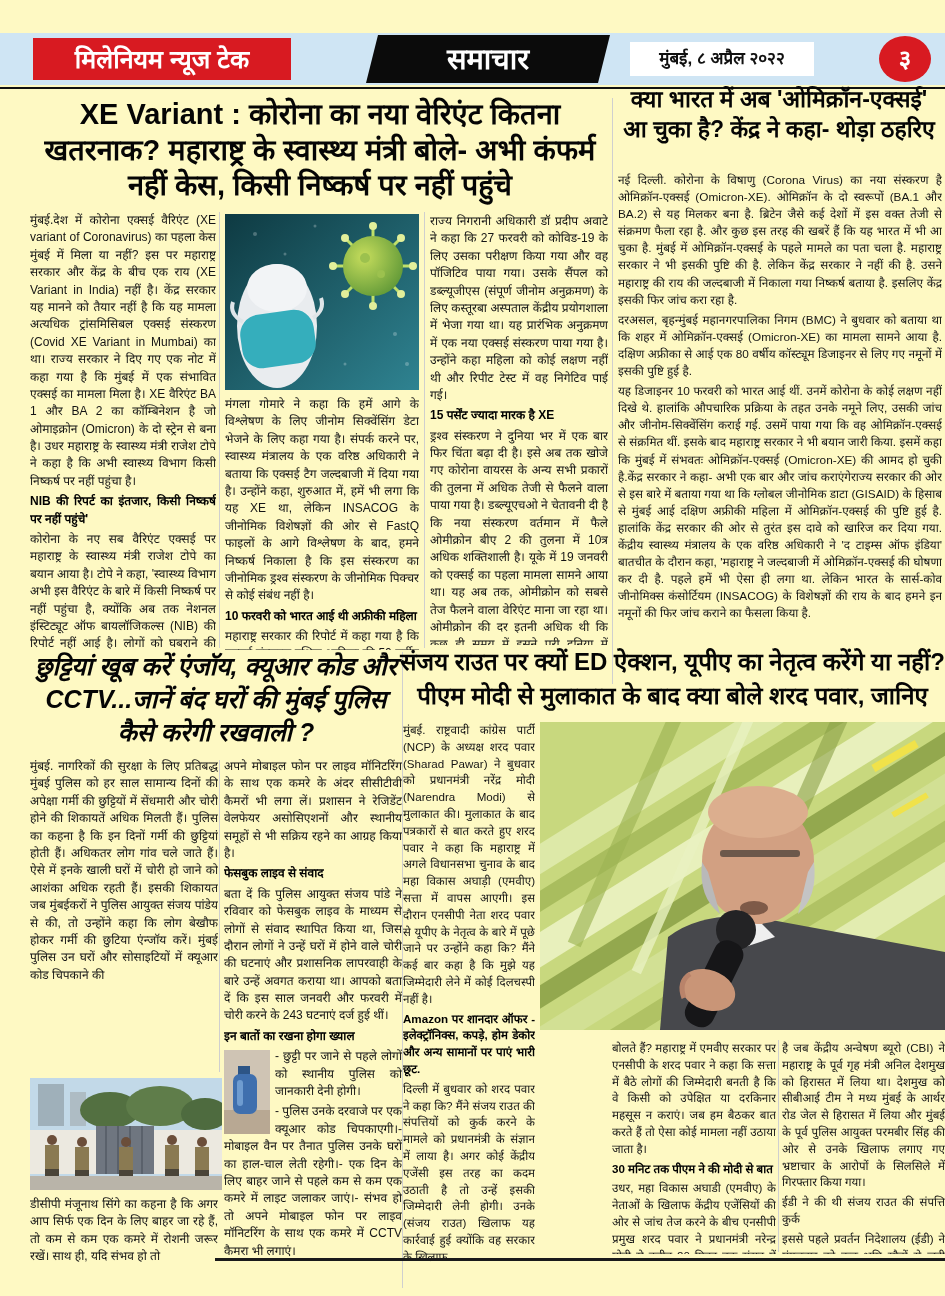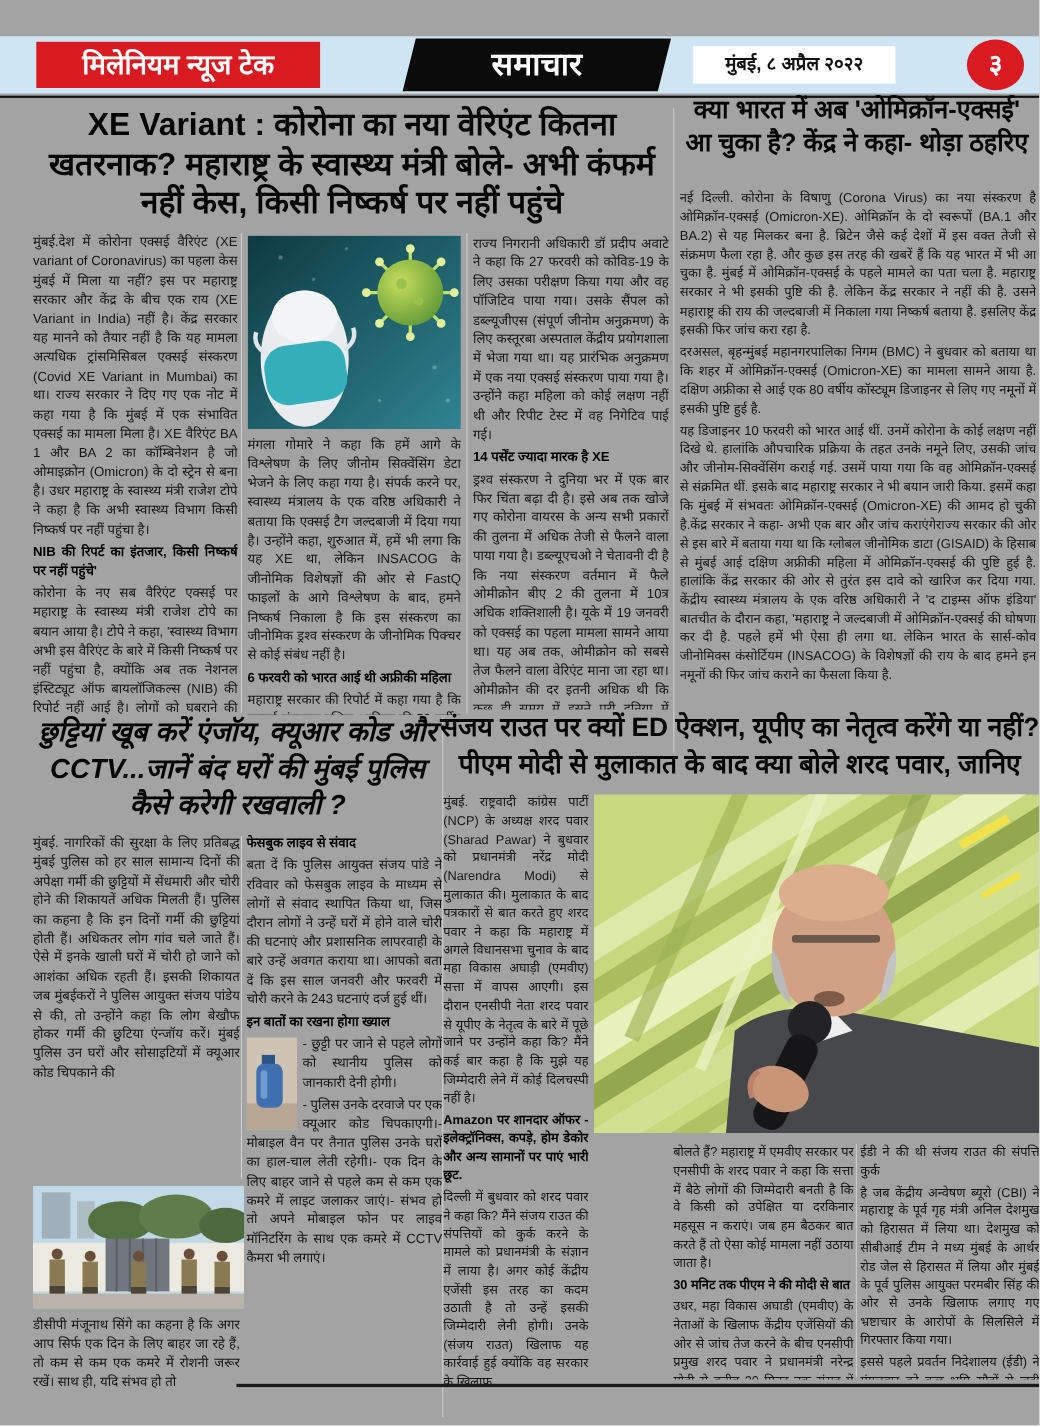--- a/index.html
+++ b/index.html
@@ -1,16 +1,16 @@
 <!DOCTYPE html>
 <html><head>
 <meta charset="utf-8">
 <style>
   html,body{margin:0;padding:0;background:#ffffff;}
-  .page{position:relative;width:945px;height:1296px;background:#a3a3a3;overflow:hidden;
+  .page{position:relative;width:945px;height:1296px;background:#fef9c3;overflow:hidden;
         font-family:"Liberation Sans","DejaVu Sans",sans-serif;color:#1a1a1a;}
   .abs{position:absolute;}
   
   .mast-strip{left:0;top:33px;width:945px;height:52px;background:#cfe5f4;}
   .brand-box{left:33px;top:38px;width:258px;height:42px;background:#d81a21;color:#fff;
              font-weight:bold;font-size:25px;line-height:42px;text-align:center;}
   .ribbon{left:372px;top:35px;width:232px;height:48px;background:#0b0b0b;transform:skewX(-14deg);}
   .ribbon-text{position:absolute;left:0;top:0;width:100%;height:100%;transform:skewX(14deg);
                color:#fff;font-weight:bold;font-size:29px;line-height:48px;text-align:center;}
   .date-box{left:630px;top:42px;width:184px;height:34px;background:#ffffff;
@@ -111,27 +111,27 @@
       <ellipse cx="52" cy="112" rx="40" ry="62" fill="#e9ecef"></ellipse>
       <ellipse cx="52" cy="74" rx="30" ry="24" fill="#f2f4f6"></ellipse>
       <rect x="16" y="98" width="74" height="54" rx="20" fill="#35aebc" transform="rotate(-8 53 125)"></rect>
       <path d="M18 108 Q4 100 8 88" stroke="#dfe5e8" stroke-width="4" fill="none"></path>
       <path d="M88 104 Q100 96 96 84" stroke="#dfe5e8" stroke-width="4" fill="none"></path>
     </svg>
   </div>
 
   <div class="abs body-col" style="left:225px;top:396px;width:194px;height:254px">
     <p>मंगला गोमारे ने कहा कि हमें आगे के विश्लेषण के लिए जीनोम सिक्वेंसिंग डेटा भेजने के लिए कहा गया है। संपर्क करने पर, स्वास्थ्य मंत्रालय के एक वरिष्ठ अधिकारी ने बताया कि एक्सई टैग जल्दबाजी में दिया गया है। उन्होंने कहा, शुरुआत में, हमें भी लगा कि यह XE था, लेकिन INSACOG के जीनोमिक विशेषज्ञों की ओर से FastQ फाइलों के आगे विश्लेषण के बाद, हमने निष्कर्ष निकाला है कि इस संस्करण का जीनोमिक ड्रश्व संस्करण के जीनोमिक पिक्चर से कोई संबंध नहीं है।</p>
-    <p class="sub">6 फरवरी को भारत आई थी अफ्रीकी महिला</p>
+    <p class="sub">10 फरवरी को भारत आई थी अफ्रीकी महिला</p>
     <p>महाराष्ट्र सरकार की रिपोर्ट में कहा गया है कि एक्सई संस्करण दक्षिण अफ्रीका की 50 वर्षीय महिला में पाया गया था। वह 10 फरवरी को दक्षिण अफ्रीका से भारत आई</p>
   </div>
 
   <div class="abs body-col" style="left:430px;top:213px;width:178px;height:432px">
     <p>राज्य निगरानी अधिकारी डॉ प्रदीप अवाटे ने कहा कि 27 फरवरी को कोविड-19 के लिए उसका परीक्षण किया गया और वह पॉजिटिव पाया गया। उसके सैंपल को डब्ल्यूजीएस (संपूर्ण जीनोम अनुक्रमण) के लिए कस्तूरबा अस्पताल केंद्रीय प्रयोगशाला में भेजा गया था। यह प्रारंभिक अनुक्रमण में एक नया एक्सई संस्करण पाया गया है। उन्होंने कहा महिला को कोई लक्षण नहीं थी और रिपीट टेस्ट में वह निगेटिव पाई गई।</p>
-    <p class="sub">14 पर्सेंट ज्यादा मारक है XE</p>
+    <p class="sub">15 पर्सेंट ज्यादा मारक है XE</p>
     <p>ड्रश्व संस्करण ने दुनिया भर में एक बार फिर चिंता बढ़ा दी है। इसे अब तक खोजे गए कोरोना वायरस के अन्य सभी प्रकारों की तुलना में अधिक तेजी से फैलने वाला पाया गया है। डब्ल्यूएचओ ने चेतावनी दी है कि नया संस्करण वर्तमान में फैले ओमीक्रोन बीए 2 की तुलना में 10त्र अधिक शक्तिशाली है। यूके में 19 जनवरी को एक्सई का पहला मामला सामने आया था। यह अब तक, ओमीक्रोन को सबसे तेज फैलने वाला वेरिएंट माना जा रहा था। ओमीक्रोन की दर इतनी अधिक थी कि कुछ ही समय में इसने पूरी दुनिया में कोविड के मामलों की एक पूरी लहर फैला दी।</p>
   </div>
 
   <div class="abs headline hl-om">क्या भारत में अब 'ओमिक्रॉन-एक्सई' आ चुका है? केंद्र ने कहा- थोड़ा ठहरिए</div>
   <div class="abs body-col" style="left:618px;top:172px;width:324px;height:512px;font-size:11.8px">
     <p>नई दिल्ली. कोरोना के विषाणु (Corona Virus) का नया संस्करण है ओमिक्रॉन-एक्सई (Omicron-XE). ओमिक्रॉन के दो स्वरूपों (BA.1 और BA.2) से यह मिलकर बना है. ब्रिटेन जैसे कई देशों में इस वक्त तेजी से संक्रमण फैला रहा है. और कुछ इस तरह की खबरें हैं कि यह भारत में भी आ चुका है. मुंबई में ओमिक्रॉन-एक्सई के पहले मामले का पता चला है. महाराष्ट्र सरकार ने भी इसकी पुष्टि की है. लेकिन केंद्र सरकार ने नहीं की है. उसने महाराष्ट्र की राय की जल्दबाजी में निकाला गया निष्कर्ष बताया है. इसलिए केंद्र इसकी फिर जांच करा रहा है.</p>
     <p>दरअसल, बृहन्मुंबई महानगरपालिका निगम (BMC) ने बुधवार को बताया था कि शहर में ओमिक्रॉन-एक्सई (Omicron-XE) का मामला सामने आया है. दक्षिण अफ्रीका से आई एक 80 वर्षीय कॉस्ट्यूम डिजाइनर से लिए गए नमूनों में इसकी पुष्टि हुई है.</p>
     <p>यह डिजाइनर 10 फरवरी को भारत आई थीं. उनमें कोरोना के कोई लक्षण नहीं दिखे थे. हालांकि औपचारिक प्रक्रिया के तहत उनके नमूने लिए, उसकी जांच और जीनोम-सिक्वेंसिंग कराई गई. उसमें पाया गया कि वह ओमिक्रॉन-एक्सई से संक्रमित थीं. इसके बाद महाराष्ट्र सरकार ने भी बयान जारी किया. इसमें कहा कि मुंबई में संभवतः ओमिक्रॉन-एक्सई (Omicron-XE) की आमद हो चुकी है.केंद्र सरकार ने कहा- अभी एक बार और जांच कराएंगेराज्य सरकार की ओर से इस बारे में बताया गया था कि ग्लोबल जीनोमिक डाटा (GISAID) के हिसाब से मुंबई आई दक्षिण अफ्रीकी महिला में ओमिक्रॉन-एक्सई की पुष्टि हुई है. हालांकि केंद्र सरकार की ओर से तुरंत इस दावे को खारिज कर दिया गया. केंद्रीय स्वास्थ्य मंत्रालय के एक वरिष्ठ अधिकारी ने 'द टाइम्स ऑफ इंडिया' बातचीत के दौरान कहा, 'महाराष्ट्र ने जल्दबाजी में ओमिक्रॉन-एक्सई की घोषणा कर दी है. पहले हमें भी ऐसा ही लगा था. लेकिन भारत के सार्स-कोव जीनोमिक्स कंसोर्टियम (INSACOG) के विशेषज्ञों की राय के बाद हमने इन नमूनों की फिर जांच कराने का फैसला किया है.</p>
   </div>
 
@@ -175,20 +175,21 @@
       </g>
       <rect x="0" y="98" width="192" height="14" fill="#b9b4a9"></rect>
     </svg>
   </div>
 
   <div class="abs body-col" style="left:30px;top:1196px;width:188px;height:98px">
     <p>डीसीपी मंजूनाथ सिंगे का कहना है कि अगर आप सिर्फ एक दिन के लिए बाहर जा रहे हैं, तो कम से कम एक कमरे में रोशनी जरूर रखें। साथ ही, यदि संभव हो तो</p>
   </div>
 
   <div class="abs body-col" style="left:224px;top:758px;width:178px;height:536px">
+    <p>अपने मोबाइल फोन पर लाइव मॉनिटरिंग के साथ एक कमरे के अंदर सीसीटीवी कैमरों भी लगा लें। प्रशासन ने रेजिडेंट वेलफेयर असोसिएशनों और स्थानीय समूहों से भी सक्रिय रहने का आग्रह किया है।</p>
     <p class="sub">फेसबुक लाइव से संवाद</p>
     <p>बता दें कि पुलिस आयुक्त संजय पांडे ने रविवार को फेसबुक लाइव के माध्यम से लोगों से संवाद स्थापित किया था, जिस दौरान लोगों ने उन्हें घरों में होने वाले चोरी की घटनाएं और प्रशासनिक लापरवाही के बारे उन्हें अवगत कराया था। आपको बता दें कि इस साल जनवरी और फरवरी में चोरी करने के 243 घटनाएं दर्ज हुई थीं।</p>
     <p class="sub">इन बातों का रखना होगा ख्याल</p>
     <span class="jug-float">
       <svg width="46" height="84" viewBox="0 0 46 84">
         <rect width="46" height="84" fill="#cfc4b4"></rect>
         <rect x="0" y="60" width="46" height="24" fill="#b8a893"></rect>
         <rect x="14" y="16" width="12" height="10" fill="#2d5586"></rect>
         <rect x="9" y="24" width="24" height="40" rx="7" fill="#3f6fae"></rect>
         <rect x="13" y="30" width="6" height="26" rx="3" fill="#6f9cd0"></rect>
@@ -243,20 +244,20 @@
     </svg>
   </div>
 
   <div class="abs body-col" style="left:612px;top:1040px;width:164px;height:214px;font-size:11.6px">
     <p>बोलते हैं? महाराष्ट्र में एमवीए सरकार पर एनसीपी के शरद पवार ने कहा कि सत्ता में बैठे लोगों की जिम्मेदारी बनती है कि वे किसी को उपेक्षित या दरकिनार महसूस न कराएं। जब हम बैठकर बात करते हैं तो ऐसा कोई मामला नहीं उठाया जाता है।</p>
     <p class="sub">30 मनिट तक पीएम ने की मोदी से बात</p>
     <p>उधर, महा विकास अघाडी (एमवीए) के नेताओं के खिलाफ केंद्रीय एजेंसियों की ओर से जांच तेज करने के बीच एनसीपी प्रमुख शरद पवार ने प्रधानमंत्री नरेन्द्र मोदी से करीब 20 मिनट तक संसद में बातचीत की। यह मुलाकात ऐसे दिन हुई</p>
   </div>
 
   <div class="abs body-col" style="left:782px;top:1040px;width:163px;height:214px;font-size:11.6px">
+    <p>है जब केंद्रीय अन्वेषण ब्यूरो (CBI) ने महाराष्ट्र के पूर्व गृह मंत्री अनिल देशमुख को हिरासत में लिया था। देशमुख को सीबीआई टीम ने मध्य मुंबई के आर्थर रोड जेल से हिरासत में लिया और मुंबई के पूर्व पुलिस आयुक्त परमबीर सिंह की ओर से उनके खिलाफ लगाए गए भ्रष्टाचार के आरोपों के सिलसिले में गिरफ्तार किया गया।</p>
     <p>ईडी ने की थी संजय राउत की संपत्ति कुर्क</p>
-    <p>है जब केंद्रीय अन्वेषण ब्यूरो (CBI) ने महाराष्ट्र के पूर्व गृह मंत्री अनिल देशमुख को हिरासत में लिया था। देशमुख को सीबीआई टीम ने मध्य मुंबई के आर्थर रोड जेल से हिरासत में लिया और मुंबई के पूर्व पुलिस आयुक्त परमबीर सिंह की ओर से उनके खिलाफ लगाए गए भ्रष्टाचार के आरोपों के सिलसिले में गिरफ्तार किया गया।</p>
     <p>इससे पहले प्रवर्तन निदेशालय (ईडी) ने मंगलवार को कुछ भूमि सौदों से जुड़ी मनी लॉड्रिंग मामले की जांच में शिवसेना नेता संजय राउत की पत्नी और उन</p>
   </div>
 
   <div class="abs bot-rule"></div>
 
 </div>
 
 </body></html>

